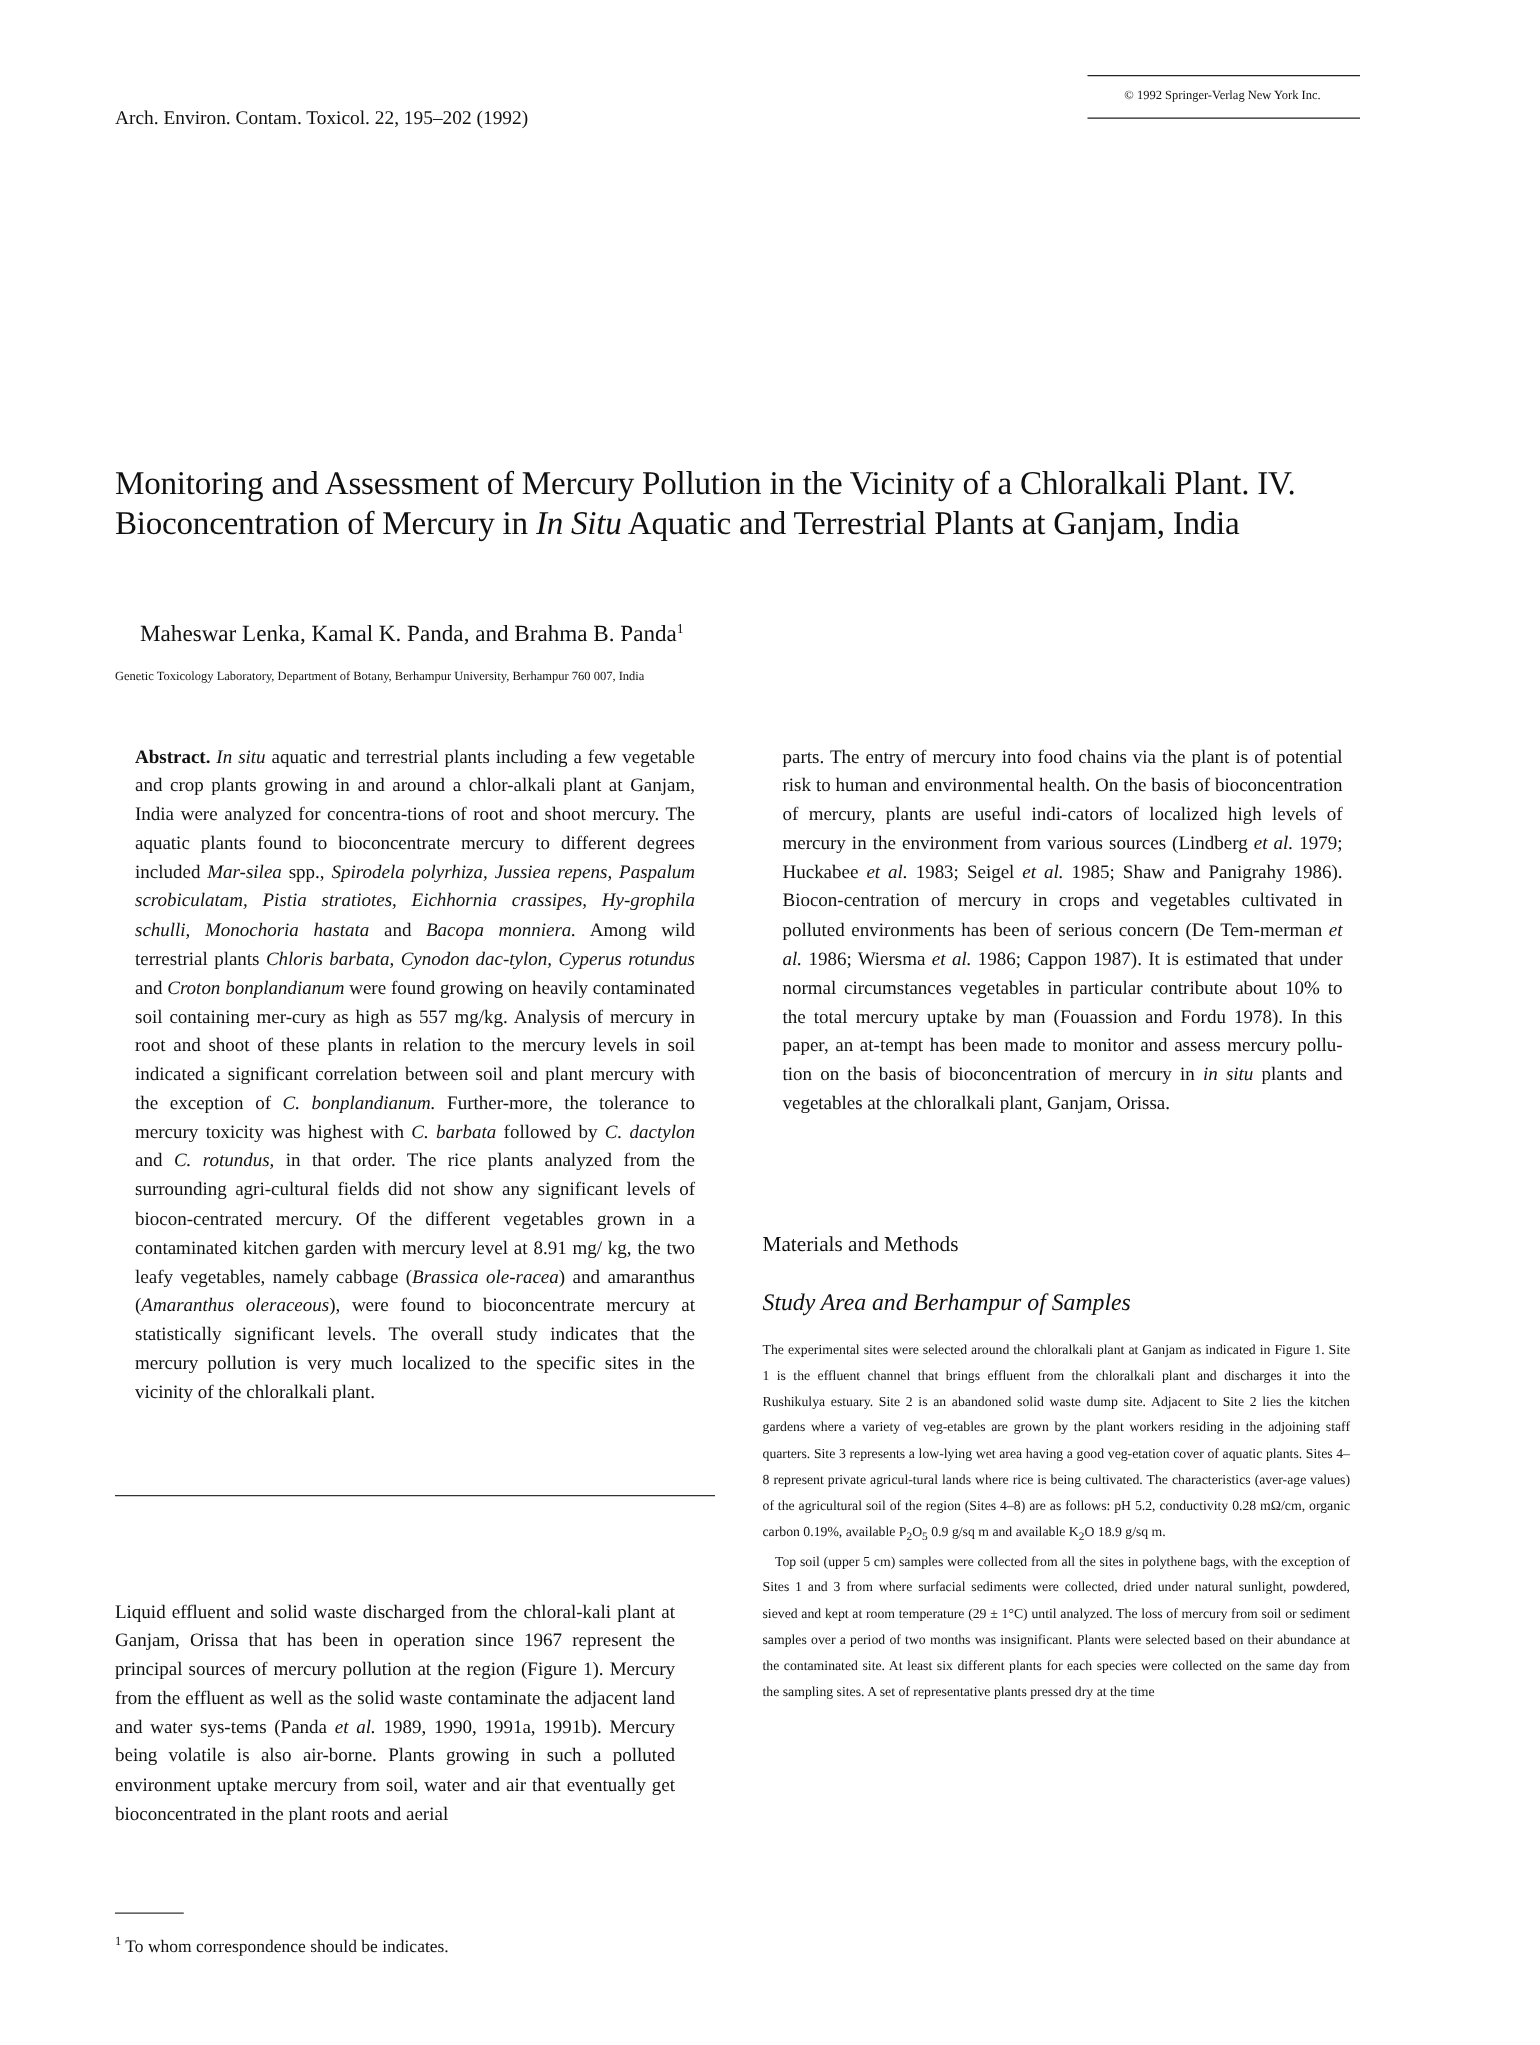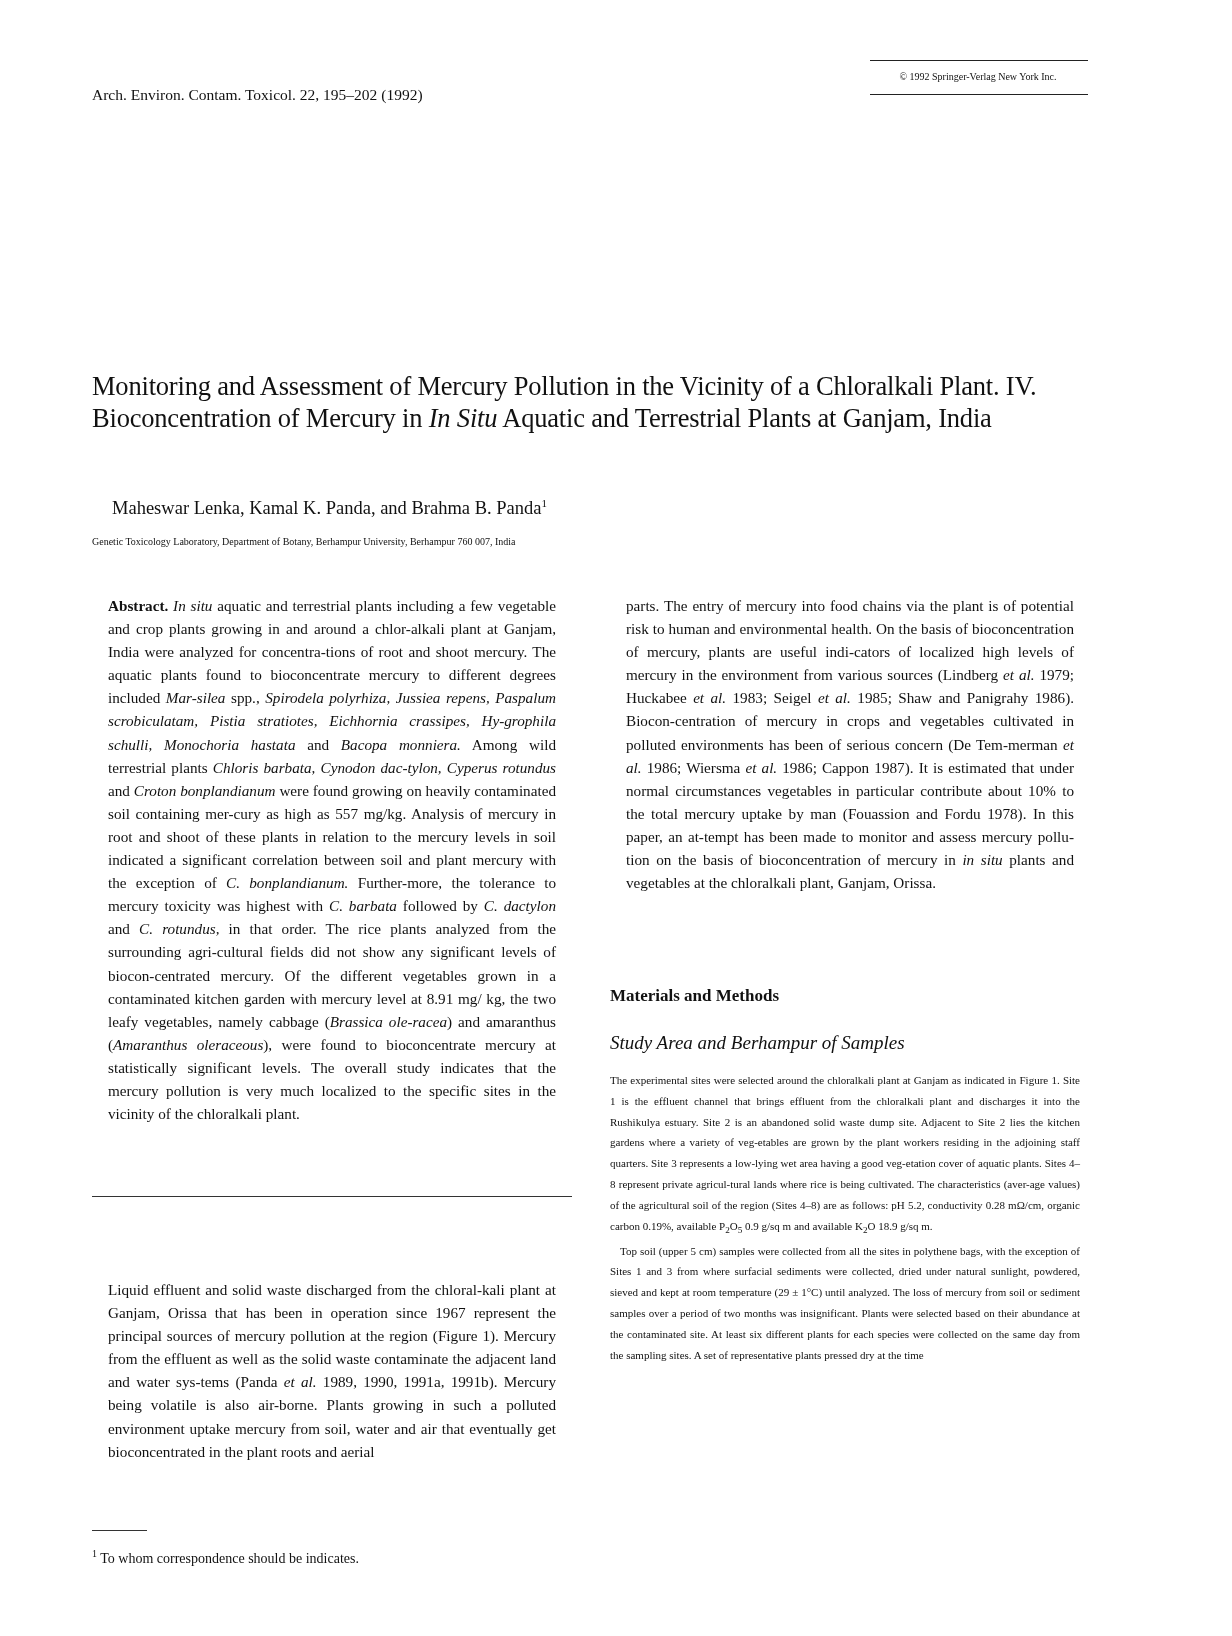--- a/index.html
+++ b/index.html
@@ -23,24 +23,24 @@
 
   .title { left: 92px; top: 370px; width: 1000px; font-size: 26.5px; font-weight: normal; line-height: 32px; letter-spacing: -0.2px; }
   .authors { left: 92px; top: 497px; font-size: 18.5px; margin-left: 20px; }
   .affil { left: 92px; top: 536px; font-size: 10px; }
 
   .col { width: 480px; font-size: 15.2px; line-height: 23.1px; text-align: justify; }
   .colL { left: 92px; top: 578px; }
   .colR { left: 610px; top: 578px; }
   .col p { margin: 16px; }
   .rule-abs { left: 92px; width: 480px; top: 1196px; height: 1px; background: #333; }
-  .intro { left: 92px; top: 1262px; }
+  .intro { left: 76px; top: 1262px; }
   .footrule { left: 92px; top: 1530px; width: 55px; height: 1px; background: #333; }
   .footnote { left: 92px; top: 1548px; font-size: 14px; }
-  .h2 { left: 610px; top: 986px; font-size: 17px; font-weight: bold; }
+  .h2 { left: 610px; top: 986px; font-size: 17px; font-weight: normal; }
   .h3 { left: 610px; top: 1032px; font-size: 19px; font-style: italic; }
   .small { width: 470px; font-size: 11px; line-height: 20.8px; text-align: justify; }
   .methods1 { left: 610px; top: 1070px; }
   .indent { text-indent: 10px; }
 </style>
 </head>
 <body>
 
 <div class="abs citation">Arch. Environ. Contam. Toxicol. 22, 195–202 (1992)</div>
 

